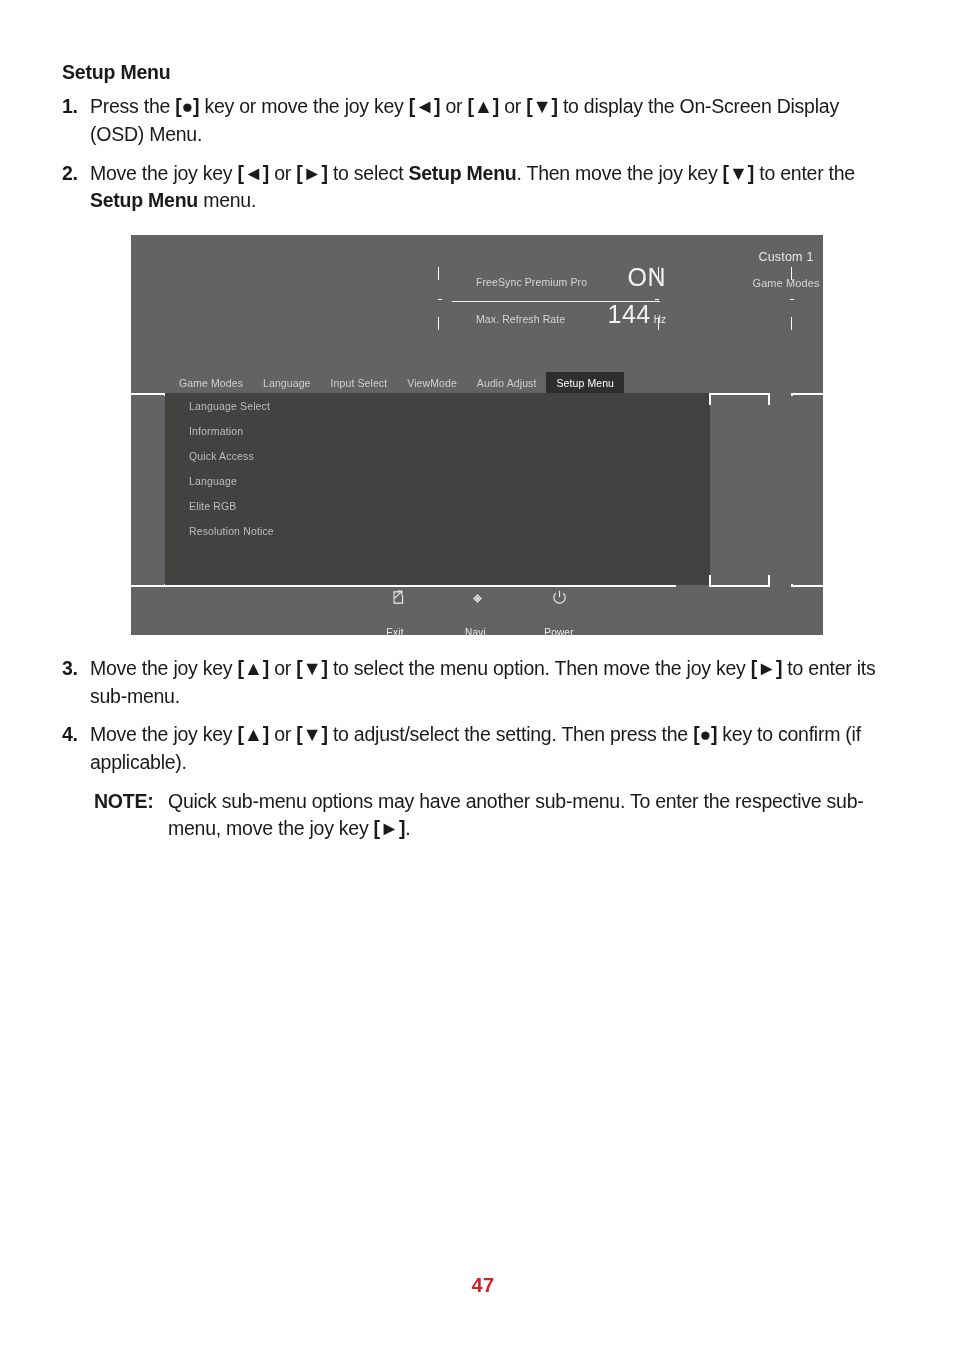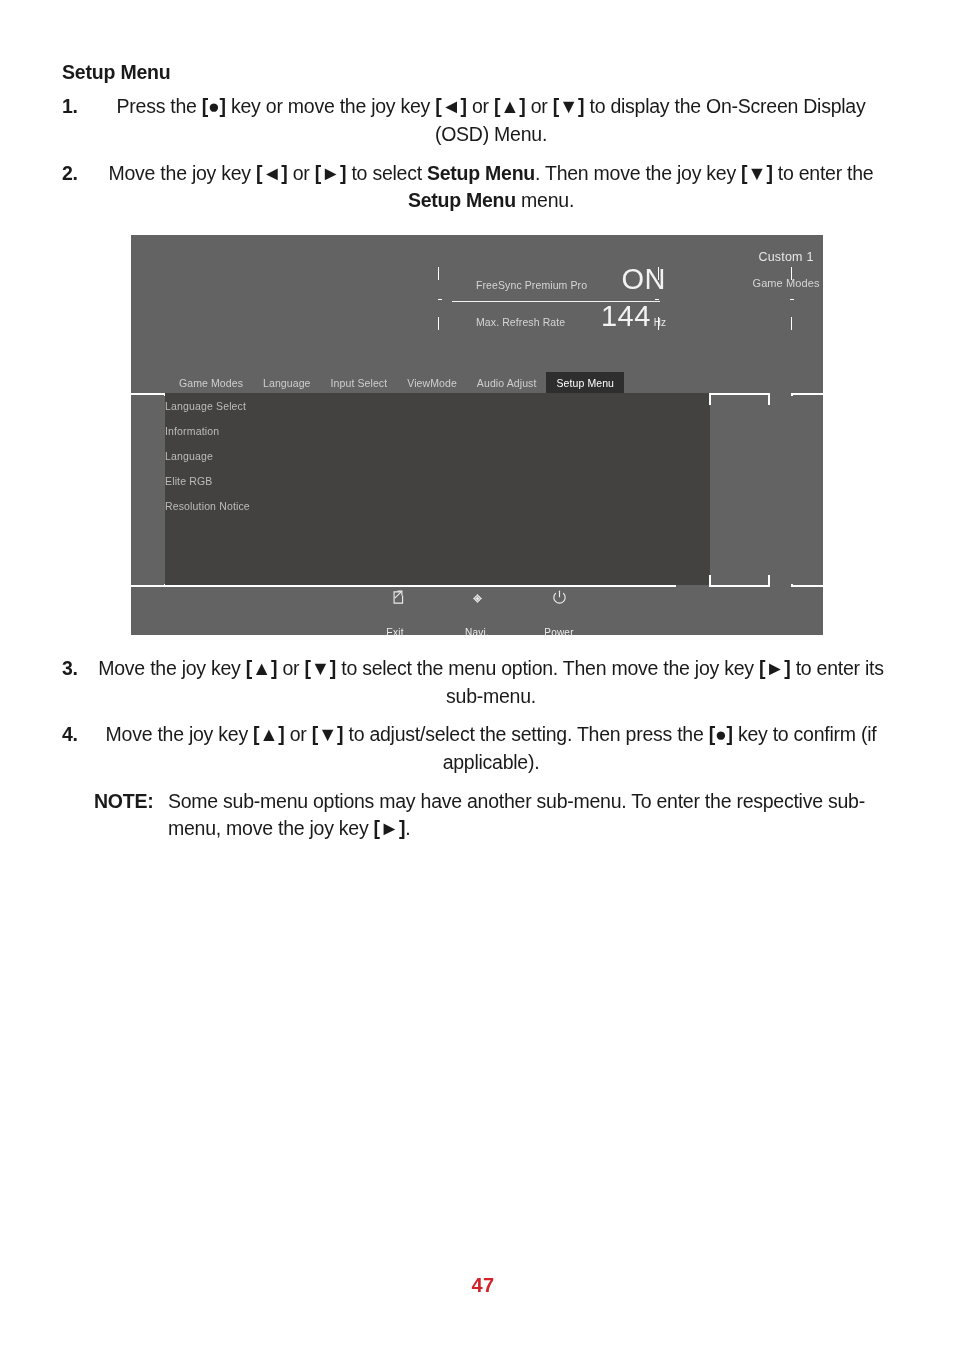--- a/index.html
+++ b/index.html
@@ -37,21 +37,20 @@
     margin-bottom: 11px;
     letter-spacing: -0.25px;
   }
   .step .num {
     font-weight: bold;
     width: 28px;
     flex: 0 0 28px;
   }
   .step .body {
     flex: 1 1 auto;
-    text-align: center;
   }
 
   .key {
     font-weight: bold;
     white-space: nowrap;
   }
 
   .note {
     display: flex;
     align-items: flex-start;
@@ -165,21 +164,21 @@
   .status-label {
     font-size: 10.5px;
     color: #d5d5d5;
     letter-spacing: 0.1px;
     padding-left: 20px;
   }
   .status-value {
     margin-left: auto;
     color: #f2f2f2;
     font-weight: 300;
-    font-size: 29px;
+    font-size: 25px;
     line-height: 1;
     letter-spacing: 0.5px;
   }
   .status-unit {
     font-size: 10px;
     margin-left: 3px;
     color: #e8e8e8;
   }
   .status-divider {
     height: 1px;
@@ -247,21 +246,21 @@
     left: 34px;
     top: 158px;
     width: 545px;
     height: 192px;
     background: #434240;
   }
   .submenu-item {
     height: 25px;
     display: flex;
     align-items: center;
-    padding-left: 0;
+    padding-left: 24px;
     font-size: 10.5px;
     color: #bcbcbc;
     letter-spacing: 0.15px;
     text-align: right;
   }
   .submenu-arrow {
     position: absolute;
     left: 84px;
     bottom: 6px;
     width: 0; height: 0;
@@ -378,20 +377,21 @@
 
     <div class="wline" style="left:0;top:158px;width:545px;height:2px;"></div>
     <div class="wline" style="left:579px;top:158px;width:60px;height:2px;"></div>
     <div class="wline" style="left:637px;top:158px;width:2px;height:12px;"></div>
     <div class="wline" style="left:660px;top:158px;width:2px;height:3px;"></div>
     <div class="wline" style="left:660px;top:158px;width:32px;height:2px;"></div>
 
     <div class="submenu" id="submenu-host">
         <div class="submenu-item">Language Select</div>
         <div class="submenu-item">Information</div>
+        <div class="submenu-item">Quick Access</div>
         <div class="submenu-item">Language</div>
         <div class="submenu-item">Elite RGB</div>
         <div class="submenu-item">Resolution Notice</div>
       </div>
     <div class="submenu-arrow"></div>
 
     <div class="wline" style="left:0;top:350px;width:545px;height:2px;"></div>
     <div class="wline" style="left:579px;top:350px;width:60px;height:2px;"></div>
     <div class="wline" style="left:637px;top:340px;width:2px;height:12px;"></div>
     <div class="wline" style="left:660px;top:349px;width:2px;height:3px;"></div>
@@ -438,18 +438,18 @@
           <span class="num">3.</span>
           <span class="body"><span>Move the joy key </span><span class="key">[▲]</span><span> or </span><span class="key">[▼]</span><span> to select the menu option. Then move the joy key </span><span class="key">[►]</span><span> to enter its sub-menu.</span></span>
         </div>
         <div class="step">
           <span class="num">4.</span>
           <span class="body"><span>Move the joy key </span><span class="key">[▲]</span><span> or </span><span class="key">[▼]</span><span> to adjust/select the setting. Then press the </span><span class="key">[●]</span><span> key to confirm (if applicable).</span></span>
         </div>
       </div>
     <div class="note">
       <span class="note-label">NOTE:</span>
-      <span class="note-body" id="note-body-host"><span>Some sub-menu options may have another sub-menu. To enter the respective sub-menu, move the joy key </span><span class="key">[►]</span><span>.</span></span>
+      <span class="note-body" id="note-body-host"><span>Quick sub-menu options may have another sub-menu. To enter the respective sub-menu, move the joy key </span><span class="key">[►]</span><span>.</span></span>
     </div>
   </div>
 
   <div class="pagenum">47</div>
 </div>
 
 </body></html>

